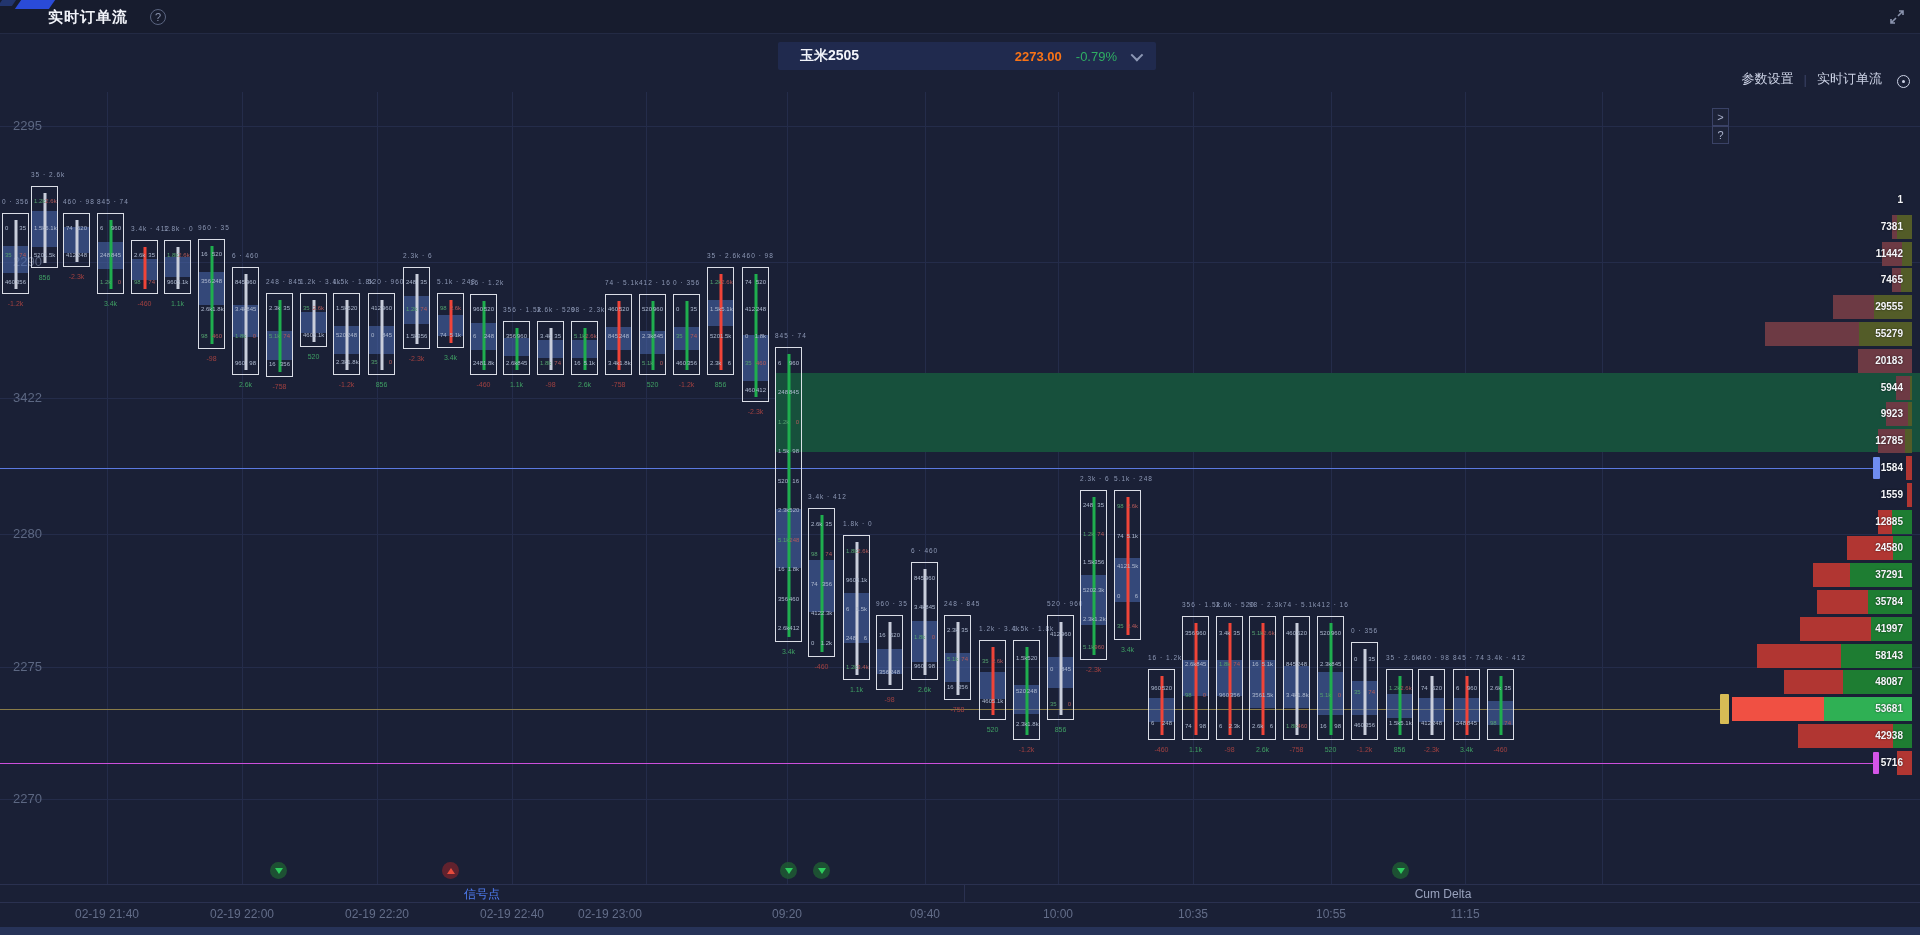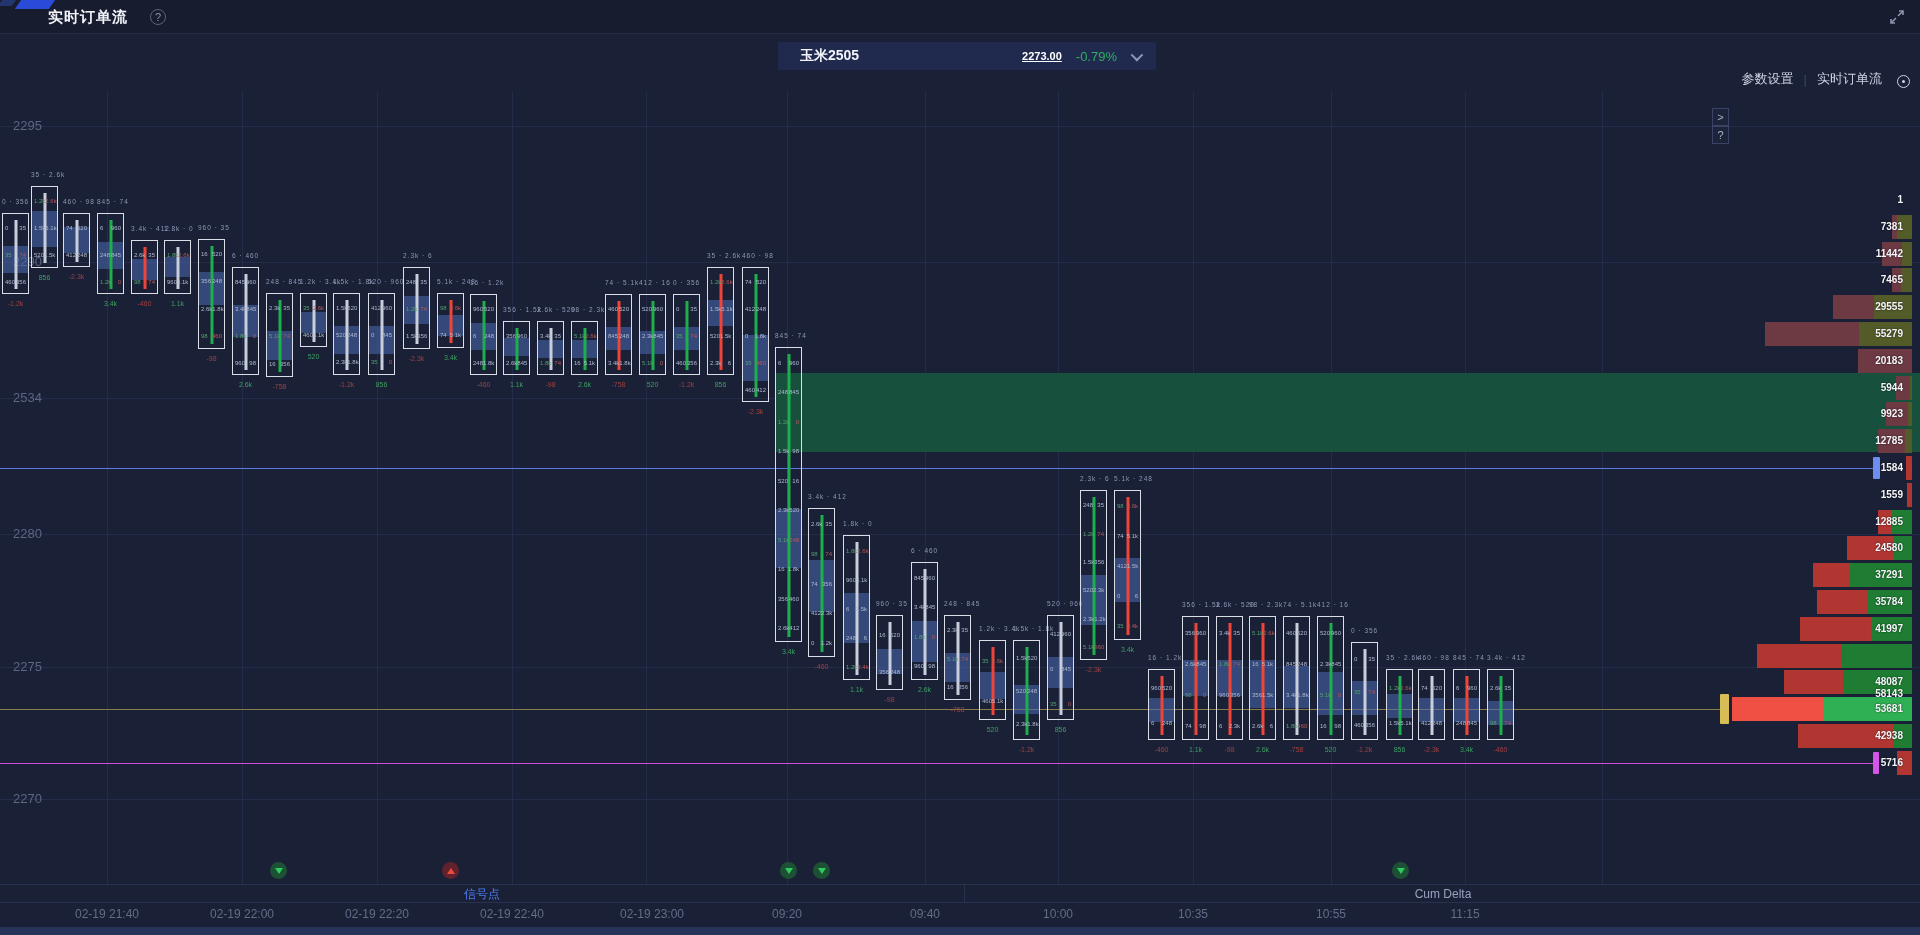--- a/index.html
+++ b/index.html
@@ -15,21 +15,21 @@
   .help-circ { position:absolute; top:9px; left:150px; width:16px; height:16px; border:1px solid #5a6480; border-radius:50%; color:#8a93ad; font-size:11px; text-align:center; line-height:15px; }
   #tabs { position:absolute; top:0; left:195px; height:34px; display:flex; align-items:center; gap:26px; }
   .tab { font-size:13px; color:#6b7694; cursor:pointer; position:relative; padding:8px 2px; }
   .tab.active { color:#ffffff; font-weight:bold; font-size:14px; }
   .tab.active::after { content:""; position:absolute; left:50%; transform:translateX(-50%); bottom:0px; width:24px; height:3px; background:#4a7af0; border-radius:2px; }
   #expand-btn { position:absolute; top:8px; right:14px; width:18px; height:18px; color:#8a93ad; }
 
   
   #instrument { position:absolute; top:42px; left:778px; width:378px; height:28px; background:#202a4e; display:flex; align-items:center; border-radius:2px; z-index:20; cursor:pointer; }
   #inst-name { font-size:14px; font-weight:bold; color:#f2f4fa; margin-left:22px; }
-  #inst-price { font-size:11px; font-weight:bold; color:#ffffff; margin-left:auto;text-decoration:underline; }
+  #inst-price { font-size:13px; font-weight:bold; color:#f97316; margin-left:auto; }
   #inst-change { font-size:13px; color:#2fae63; margin-left:14px; }
   .chev { width:9px; height:9px; border-right:2px solid #8d98b5; border-bottom:2px solid #8d98b5; transform:rotate(45deg) translateY(-2px); margin:0 16px 0 14px; }
 
   
   #toolbar { position:absolute; top:70px; right:10px; display:flex; align-items:center; gap:10px; font-size:13px; color:#cdd3e6; z-index:20; }
   .tb-sep { color:#3a4266; }
   .odot { display:inline-block; width:13px; height:13px; border:1px solid #cdd3e6; border-radius:50%; position:relative; top:2px; margin-left:5px; }
   .odot::after { content:""; position:absolute; left:4px; top:4px; width:3px; height:3px; background:#cdd3e6; border-radius:50%; }
 
   .side-btn { position:absolute; left:1712px; width:17px; height:18px; border:1px solid #3a4266; color:#aab2cc; font-size:11px; text-align:center; line-height:17px; background:#1d2338; z-index:21; cursor:pointer; }
@@ -108,21 +108,21 @@
       <div class="vgrid" style="left: 1058px;"></div>
       <div class="vgrid" style="left: 1193px;"></div>
       <div class="vgrid" style="left: 1331px;"></div>
       <div class="vgrid" style="left: 1465px;"></div>
       <div class="vgrid" style="left: 1602px;"></div>
       <div class="hgrid" style="top: 126px;"></div>
       <div class="pricelabel" style="top: 118px;">2295</div>
       <div class="hgrid" style="top: 262px;"></div>
       <div class="pricelabel" style="top: 254px;">2290</div>
       <div class="hgrid" style="top: 398px;"></div>
-      <div class="pricelabel" style="top: 390px;">2534</div>
+      <div class="pricelabel" style="top: 390px;">3422</div>
       <div class="hgrid" style="top: 534px;"></div>
       <div class="pricelabel" style="top: 526px;">2280</div>
       <div class="hgrid" style="top: 667px;"></div>
       <div class="pricelabel" style="top: 659px;">2275</div>
       <div class="hgrid" style="top: 799px;"></div>
       <div class="pricelabel" style="top: 791px;">2270</div>
       <div class="band" style="left: 775px; top: 373px; width: 1145px; height: 79px; background: rgb(23, 80, 60);"></div>
       <div class="hline" style="left: 0px; top: 468px; width: 1873px; background: rgb(91, 121, 224);"></div>
       <div class="lmark" style="left: 1873px; top: 457px; width: 7px; height: 22px; background: rgb(111, 141, 240);"></div>
       <div class="hline" style="left: 0px; top: 709px; width: 1722px; background: rgb(138, 124, 72);"></div>
@@ -1065,21 +1065,21 @@
       <div class="vlabel" style="right: 17px; top: 596px;">35784</div>
       <div class="vbar" style="left: 1800px; top: 616.8px; width: 112px;">
         <div class="vseg" style="left: 0px; width: 63%; background: rgb(177, 54, 50);"></div>
         <div class="vseg" style="left: 63%; width: 37%; background: rgb(30, 125, 50);"></div>
       </div>
       <div class="vlabel" style="right: 17px; top: 622.8px;">41997</div>
       <div class="vbar" style="left: 1757px; top: 643.6px; width: 155px;">
         <div class="vseg" style="left: 0px; width: 54%; background: rgb(177, 54, 50);"></div>
         <div class="vseg" style="left: 54%; width: 46%; background: rgb(30, 125, 50);"></div>
       </div>
-      <div class="vlabel" style="right: 17px; top: 649.6px; margin-top: 38px;">58143</div>
+      <div class="vlabel" style="right: 17px; top: 649.6px;">58143</div>
       <div class="vbar" style="left: 1784px; top: 670.4px; width: 128px;">
         <div class="vseg" style="left: 0px; width: 46%; background: rgb(177, 54, 50);"></div>
         <div class="vseg" style="left: 46%; width: 54%; background: rgb(30, 125, 50);"></div>
       </div>
       <div class="vlabel" style="right: 17px; top: 676.4px;">48087</div>
       <div class="vbar" style="left: 1732px; top: 697.2px; width: 180px;">
         <div class="vseg" style="left: 0px; width: 51%; background: rgb(240, 80, 67);"></div>
         <div class="vseg" style="left: 51%; width: 49%; background: rgb(47, 176, 84);"></div>
       </div>
       <div class="vlabel" style="right: 17px; top: 703.2px;">53681</div>
@@ -1113,21 +1113,21 @@
   <div id="panelstrip">
     <div id="panel-cum">Cum Delta</div>
     <div id="panel-signal">信号点</div>
   </div>
 
   <div id="timeaxis">
       <div class="tlabel" style="left: 107px;">02-19 21:40</div>
       <div class="tlabel" style="left: 242px;">02-19 22:00</div>
       <div class="tlabel" style="left: 377px;">02-19 22:20</div>
       <div class="tlabel" style="left: 512px;">02-19 22:40</div>
-      <div class="tlabel" style="left: 652px; text-align: center;">02-19 23:00</div>
+      <div class="tlabel" style="left: 610px; text-align: center;">02-19 23:00</div>
       <div class="tlabel" style="left: 787px;">09:20</div>
       <div class="tlabel" style="left: 925px;">09:40</div>
       <div class="tlabel" style="left: 1058px;">10:00</div>
       <div class="tlabel" style="left: 1193px;">10:35</div>
       <div class="tlabel" style="left: 1331px;">10:55</div>
       <div class="tlabel" style="left: 1465px;">11:15</div>
     </div>
 
   <div id="bottombar"></div>
 </div>

